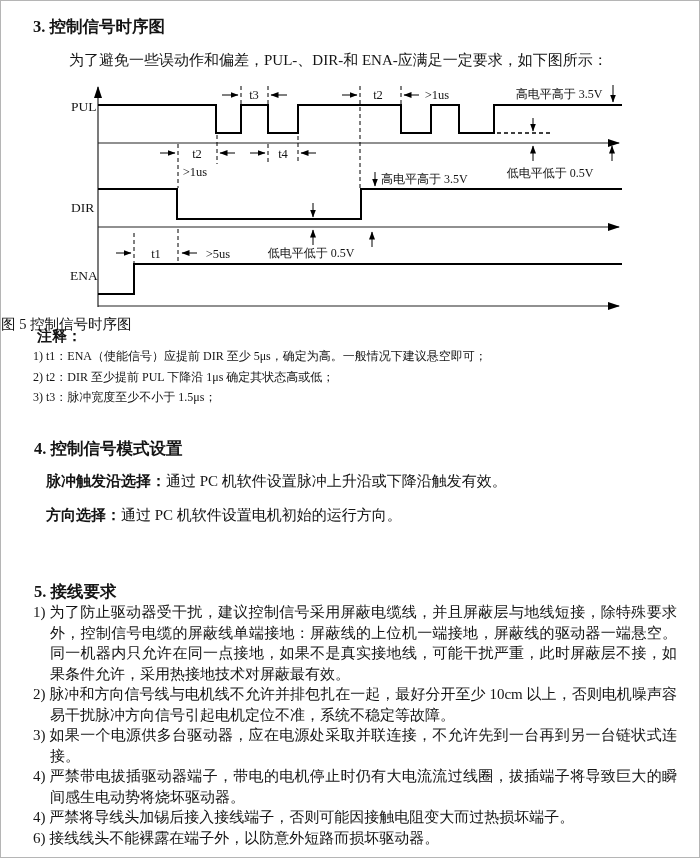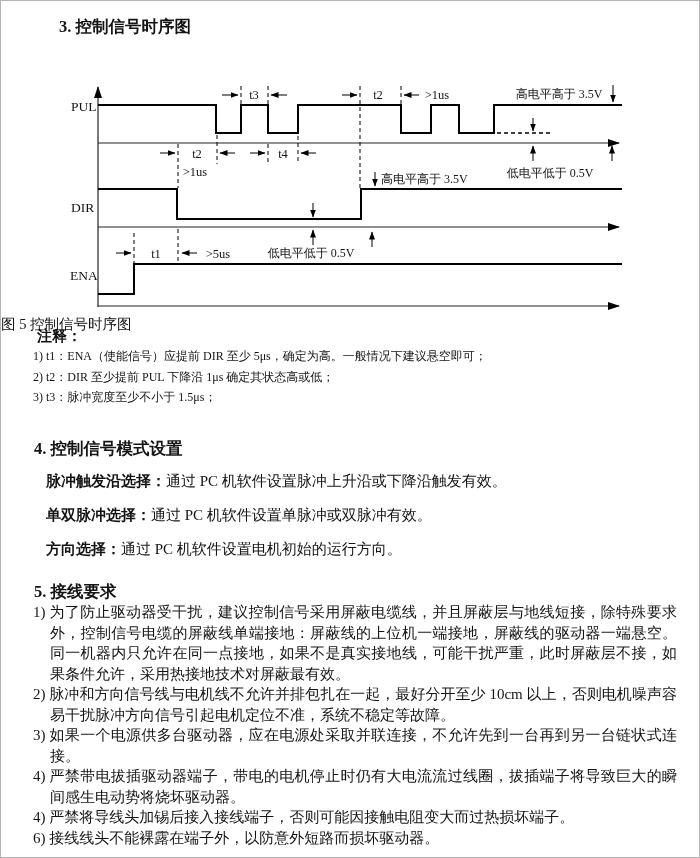--- a/index.html
+++ b/index.html
@@ -28,22 +28,23 @@
   .meas{stroke:#000;stroke-width:1;}
   .t-lab{font-size:12.5px;}
   .cn-lab{font-size:12px;}
   .sig-lab{font-size:13.5px;}
 </style>
 </head>
 <body>
 
 <div class="page">
 
-  <div class="h-sec" style="left:58px;top:15px;">3. 控制信号时序图</div>
+  <div class="h-sec" style="left:32px;top:15px;">3. 控制信号时序图</div>
 
+  <div class="intro">为了避免一些误动作和偏差，PUL-、DIR-和 ENA-应满足一定要求，如下图所示：</div>
 
   <svg class="diagram" width="700" height="234" viewBox="0 0 700 234">
     <defs>
       <marker id="arr" markerWidth="9" markerHeight="8" refX="7.5" refY="3" orient="auto" markerUnits="userSpaceOnUse">
         <path d="M0,0 L8,3 L0,6 Z" fill="#000"></path>
       </marker>
       <marker id="arrBig" markerWidth="13" markerHeight="10" refX="11" refY="4" orient="auto" markerUnits="userSpaceOnUse">
         <path d="M0,0 L12,4 L0,8 Z" fill="#000"></path>
       </marker>
     </defs>
@@ -119,21 +120,20 @@
   <div class="notes-title">注释：</div>
   <div class="notes">
     <div>1) t1：ENA（使能信号）应提前 DIR 至少 5μs，确定为高。一般情况下建议悬空即可；</div>
     <div>2) t2：DIR 至少提前 PUL 下降沿 1μs 确定其状态高或低；</div>
     <div>3) t3：脉冲宽度至少不小于 1.5μs；</div>
   </div>
 
   <div class="h-sec" style="left:33px;top:437px;">4. 控制信号模式设置</div>
   <div class="sec4-items">
     <div class="row"><span class="lbl">脉冲触发沿选择：</span><span>通过 PC 机软件设置脉冲上升沿或下降沿触发有效。</span></div>
-    <div class="row"><span class="lbl">单双脉冲选择：</span><span>通过 PC 机软件设置单脉冲或双脉冲有效。</span></div>
     <div class="row"><span class="lbl">方向选择：</span><span>通过 PC 机软件设置电机初始的运行方向。</span></div>
   </div>
 
   <div class="h-sec" style="left:33px;top:580px;">5. 接线要求</div>
   <div class="sec5-items">
     <div class="item">1) 为了防止驱动器受干扰，建议控制信号采用屏蔽电缆线，并且屏蔽层与地线短接，除特殊要求外，控制信号电缆的屏蔽线单端接地：屏蔽线的上位机一端接地，屏蔽线的驱动器一端悬空。同一机器内只允许在同一点接地，如果不是真实接地线，可能干扰严重，此时屏蔽层不接，如果条件允许，采用热接地技术对屏蔽最有效。</div>
     <div class="item">2) 脉冲和方向信号线与电机线不允许并排包扎在一起，最好分开至少 10cm 以上，否则电机噪声容易干扰脉冲方向信号引起电机定位不准，系统不稳定等故障。</div>
     <div class="item">3) 如果一个电源供多台驱动器，应在电源处采取并联连接，不允许先到一台再到另一台链状式连接。</div>
     <div class="item">4) 严禁带电拔插驱动器端子，带电的电机停止时仍有大电流流过线圈，拔插端子将导致巨大的瞬间感生电动势将烧坏驱动器。</div>
     <div class="item">4) 严禁将导线头加锡后接入接线端子，否则可能因接触电阻变大而过热损坏端子。</div>

